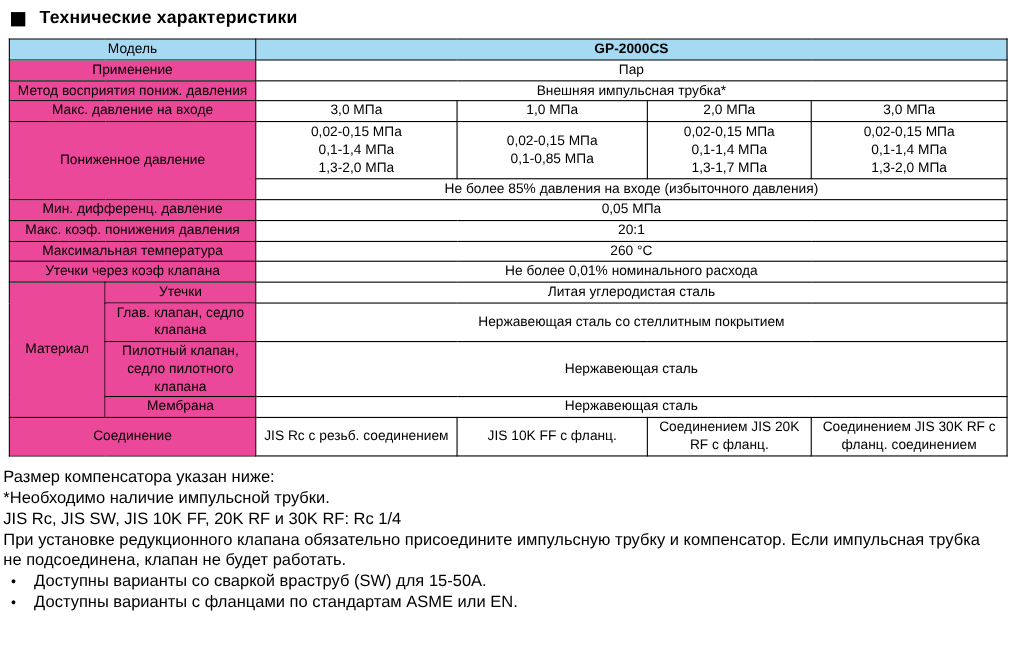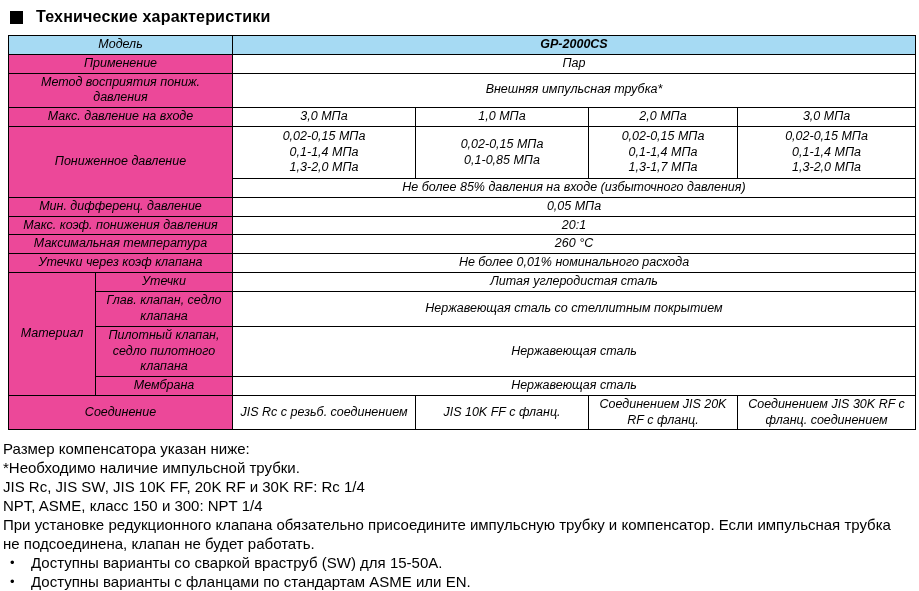--- a/index.html
+++ b/index.html
@@ -22,21 +22,21 @@
     display: inline-block; margin-right: 13px; flex: 0 0 auto;
   }
   .section-title {
     font-size: 16px; font-weight: bold; letter-spacing: 0.2px;
   }
 
   
   table.spec {
     border-collapse: collapse; table-layout: fixed;
     width: 907px; margin-left: 8px;
-    font-size: 12.5px; line-height: 1.26; font-style: italic;
+    font-size: 12.5px; line-height: 1.26;
   }
   table.spec td {
     border: 1px solid #000;
     text-align: center; vertical-align: middle;
     padding: 1px 4px;
     overflow: hidden;
   }
   td.hdr   { background: #ec4899; }
   td.hdrd  { background: #a6daf3; }
   td.bold  { font-weight: bold; }
@@ -165,21 +165,20 @@
       <td>Соединением JIS 20K RF с фланц.</td>
       <td>Соединением JIS 30K RF с фланц. соединением</td>
     </tr>
   </tbody>
     </table>
 
   <div class="notes">
     <div class="note-par">Размер компенсатора указан ниже:</div>
     <div class="note-par">*Необходимо наличие импульсной трубки.</div>
     <div class="note-par">JIS Rc, JIS SW, JIS 10K FF, 20K RF и 30K RF: Rc 1/4</div>
-    <div class="note-par">NPT, ASME, класс 150 и 300: NPT 1/4</div>
     <div class="note-par">При установке редукционного клапана обязательно присоедините импульсную трубку и компенсатор. Если импульсная трубка не подсоединена, клапан не будет работать.</div>
     <div class="note-bullet">
       <span class="bullet">•</span>
       <span>Доступны варианты со сваркой враструб (SW) для 15-50A.</span>
     </div>
     <div class="note-bullet">
       <span class="bullet">•</span>
       <span>Доступны варианты с фланцами по стандартам ASME или EN.</span>
     </div>
   </div>

